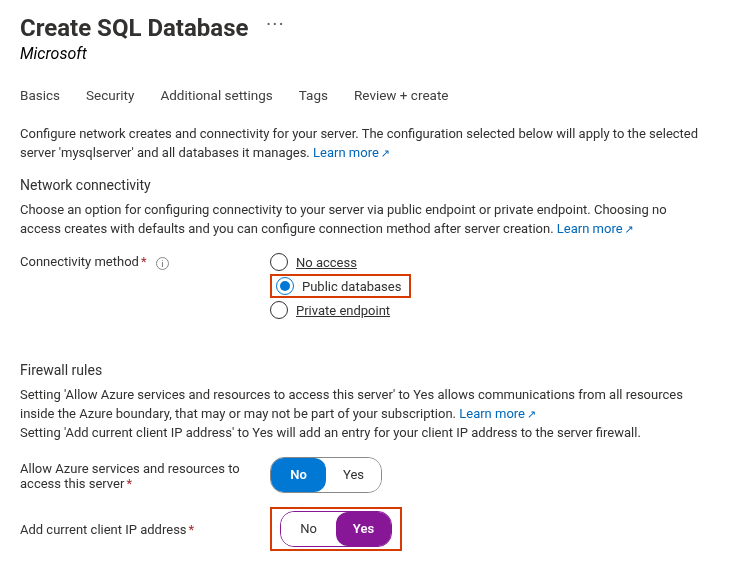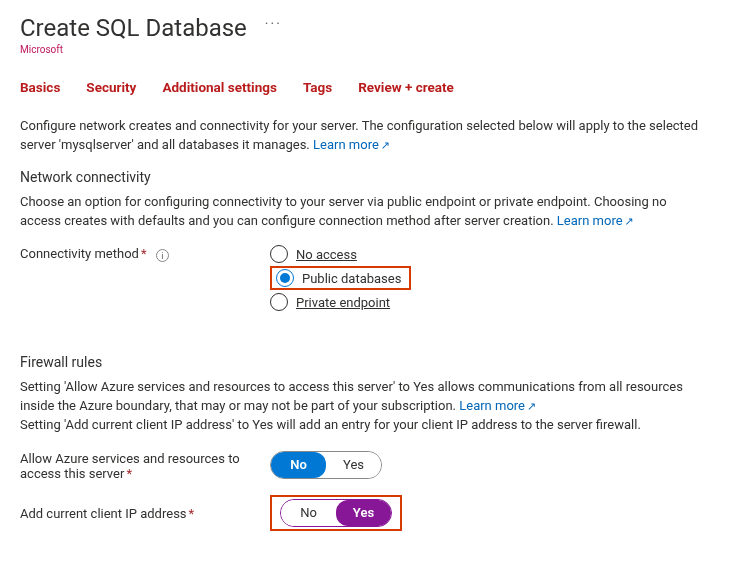--- a/index.html
+++ b/index.html
@@ -9,37 +9,36 @@
     font-size: 13px;
     color: #323130;
     background: #ffffff;
     width: 730px;
     height: 576px;
     overflow: hidden;
     padding: 14px 20px;
   }
   .title {
     font-size: 24px;
-    font-weight: 400;
+    font-weight: 700;
     color: #323130;
     margin: 0 0 2px 0;
     display: flex;
     align-items: center;
     gap: 18px;
   }
   .ellipsis { font-size: 14px; color: #605e5c; letter-spacing: 2px; position: relative; top: -4px;}
-  .subtitle { font-size: 10px; color: #be185d; margin: 0 0 18px 0; }
+  .subtitle { font-size: 16px; color: #000000; margin: 0 0 18px 0; font-style: italic; }
   .tabs { display: flex; gap: 26px; border-bottom: none; margin-bottom: 12px; }
   .tab {
     font-size: 13.5px;
-    color: #b91c1c;
+    color: #404040;
     padding: 6px 0 8px 0;
     cursor: pointer;
     border-bottom: 2px solid transparent;
-    font-weight: bold;
   }
   .tab.active { border-bottom: 2px solid #0078d4; font-weight: 400; color:#323130;}
   .desc { font-size: 13px; line-height: 1.45; color: #323130; margin: 8px 0 14px 0; }
   a.link { color: #0066b8; text-decoration: none; }
   .ext-icon { font-size: 11px; vertical-align: 0; margin-left: 2px; color:#0066b8;}
   .section-head { font-size: 14px; font-weight: 400; margin: 10px 0 8px 0; color:#323130;}
   .row { display: flex; align-items: flex-start; margin: 4px 0; }
   .label-col { width: 250px; min-width: 250px; font-size: 13px; color: #323130; padding-top: 2px; }
   .req { color: #a4262c; margin-left: 2px; }
   .info-icon {
@@ -57,21 +56,21 @@
   .radio-item.selected .radio-outer { border-color: #0078d4; }
   .radio-inner { width: 10px; height: 10px; border-radius: 50%; background: #0078d4; display: none; }
   .radio-item.selected .radio-inner { display: block; }
   .highlight-box {
     border: 2px solid #d83b01;
     padding: 0 4px;
     display: inline-flex;
   }
   .toggle {
     display: inline-flex; border: 1px solid #8a8886; border-radius: 14px;
-    height: 28px; overflow: hidden; min-width: 112px;
+    height: 36px; overflow: hidden; min-width: 112px;
   }
   .toggle .opt {
     flex: 1; display: flex; align-items: center; justify-content: center;
     font-size: 13px; padding: 0 16px; cursor: pointer; color: #323130;
     border-radius: 12px; background: #fff;
   }
   .toggle.blue .opt.on { background: #0078d4; color: #fff; font-weight: 600; }
   .toggle.purple .opt.on { background: #881798; color: #fff; font-weight: 600; }
   .toggle.purple { border-color: #881798; }
   .toggle-highlight {

